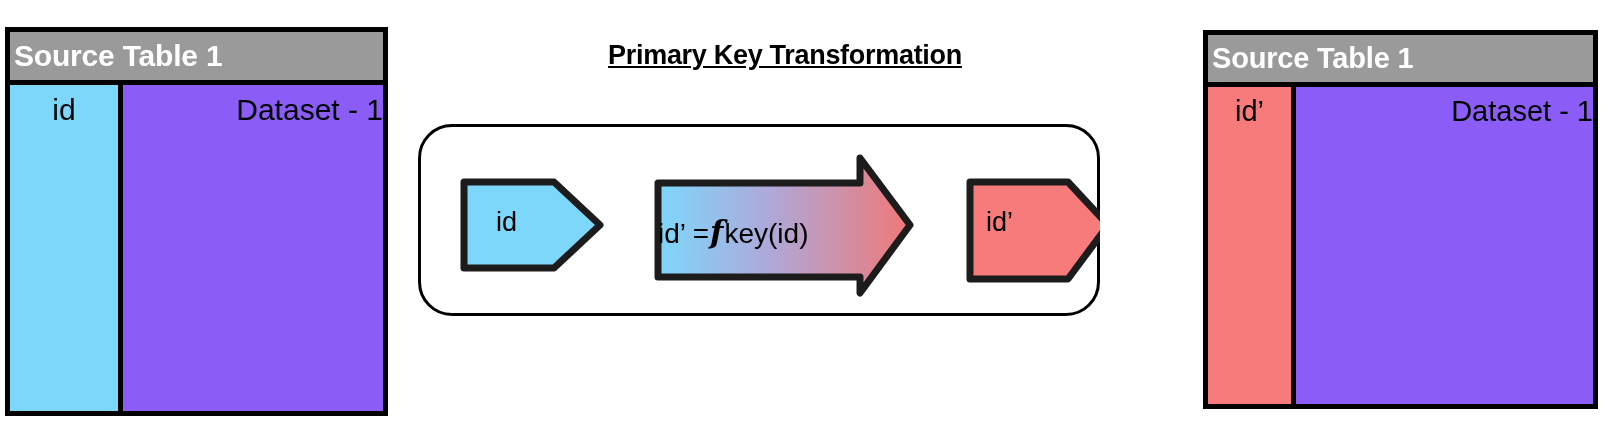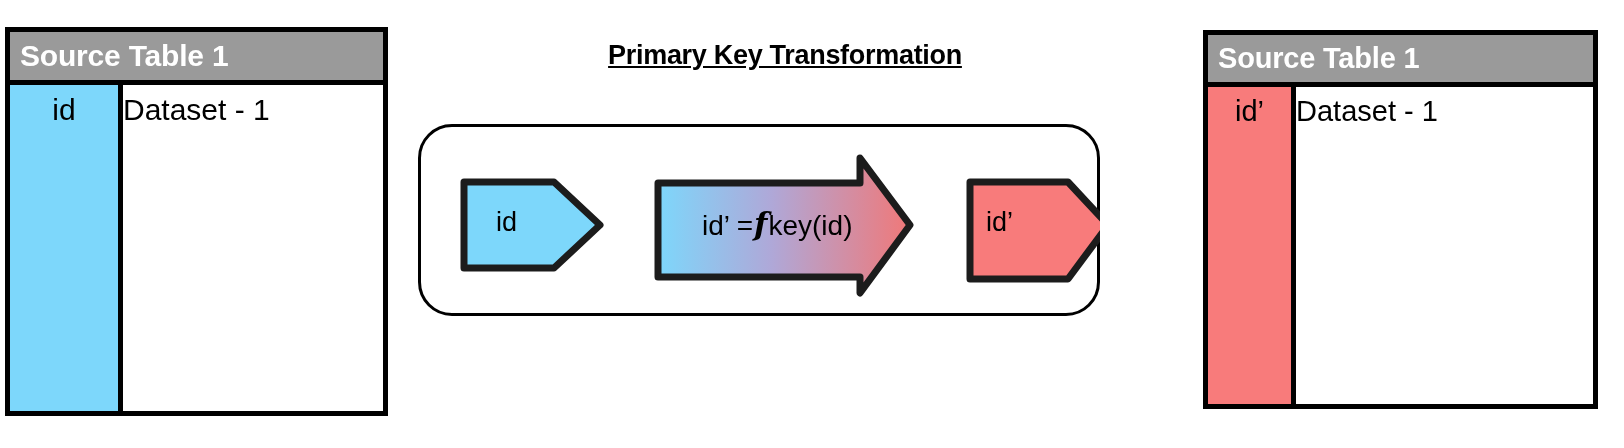--- a/index.html
+++ b/index.html
@@ -26,42 +26,42 @@
     flex-direction: column;
   }
   .table-header {
     box-sizing: border-box;
     background: #9A9A9A;
     border-bottom: 5px solid #000000;
     color: #ffffff;
     font-weight: bold;
     display: flex;
     align-items: center;
-    padding-left: 10px;
+    padding-left: 4px;
     letter-spacing: -0.2px;
   }
   .table-body {
     flex: 1;
     display: flex;
     min-height: 0;
   }
   .key-col {
     box-sizing: border-box;
     border-right: 5px solid #000000;
     display: flex;
     justify-content: center;
     color: #000000;
   }
   .key-col .col-label { margin-top: 8px; }
   .data-col {
     box-sizing: border-box;
     flex: 1;
-    background: #ffffff;
-    display: flex;
-    justify-content: flex-start;
+    background: #8b5cf6;
+    display: flex;
+    justify-content: flex-end;
     color: #000000;
   }
   .data-col .col-label { margin-top: 8px; }
 
   
   #source-table-left {
     left: 5px;
     top: 27px;
     width: 383px;
     height: 389px;
@@ -127,23 +127,22 @@
   .flow-label {
     position: absolute;
     color: #000000;
     font-size: 27px;
     white-space: nowrap;
   }
   #label-id-in  { left: 78px;  top: 83px; }
   #label-id-out { left: 568px; top: 83px; }
   #label-formula {
     left: 240px;
-    top: 82px;
+    top: 90px;
     font-size: 28px;
-    margin-left: 44px;
   }
   #label-formula .fn-symbol {
     font-family: "DejaVu Serif", serif;
     font-style: italic;
     font-weight: bold;
     font-size: 31px;
     padding: 0 1px;
   }
 </style>
 </head>

